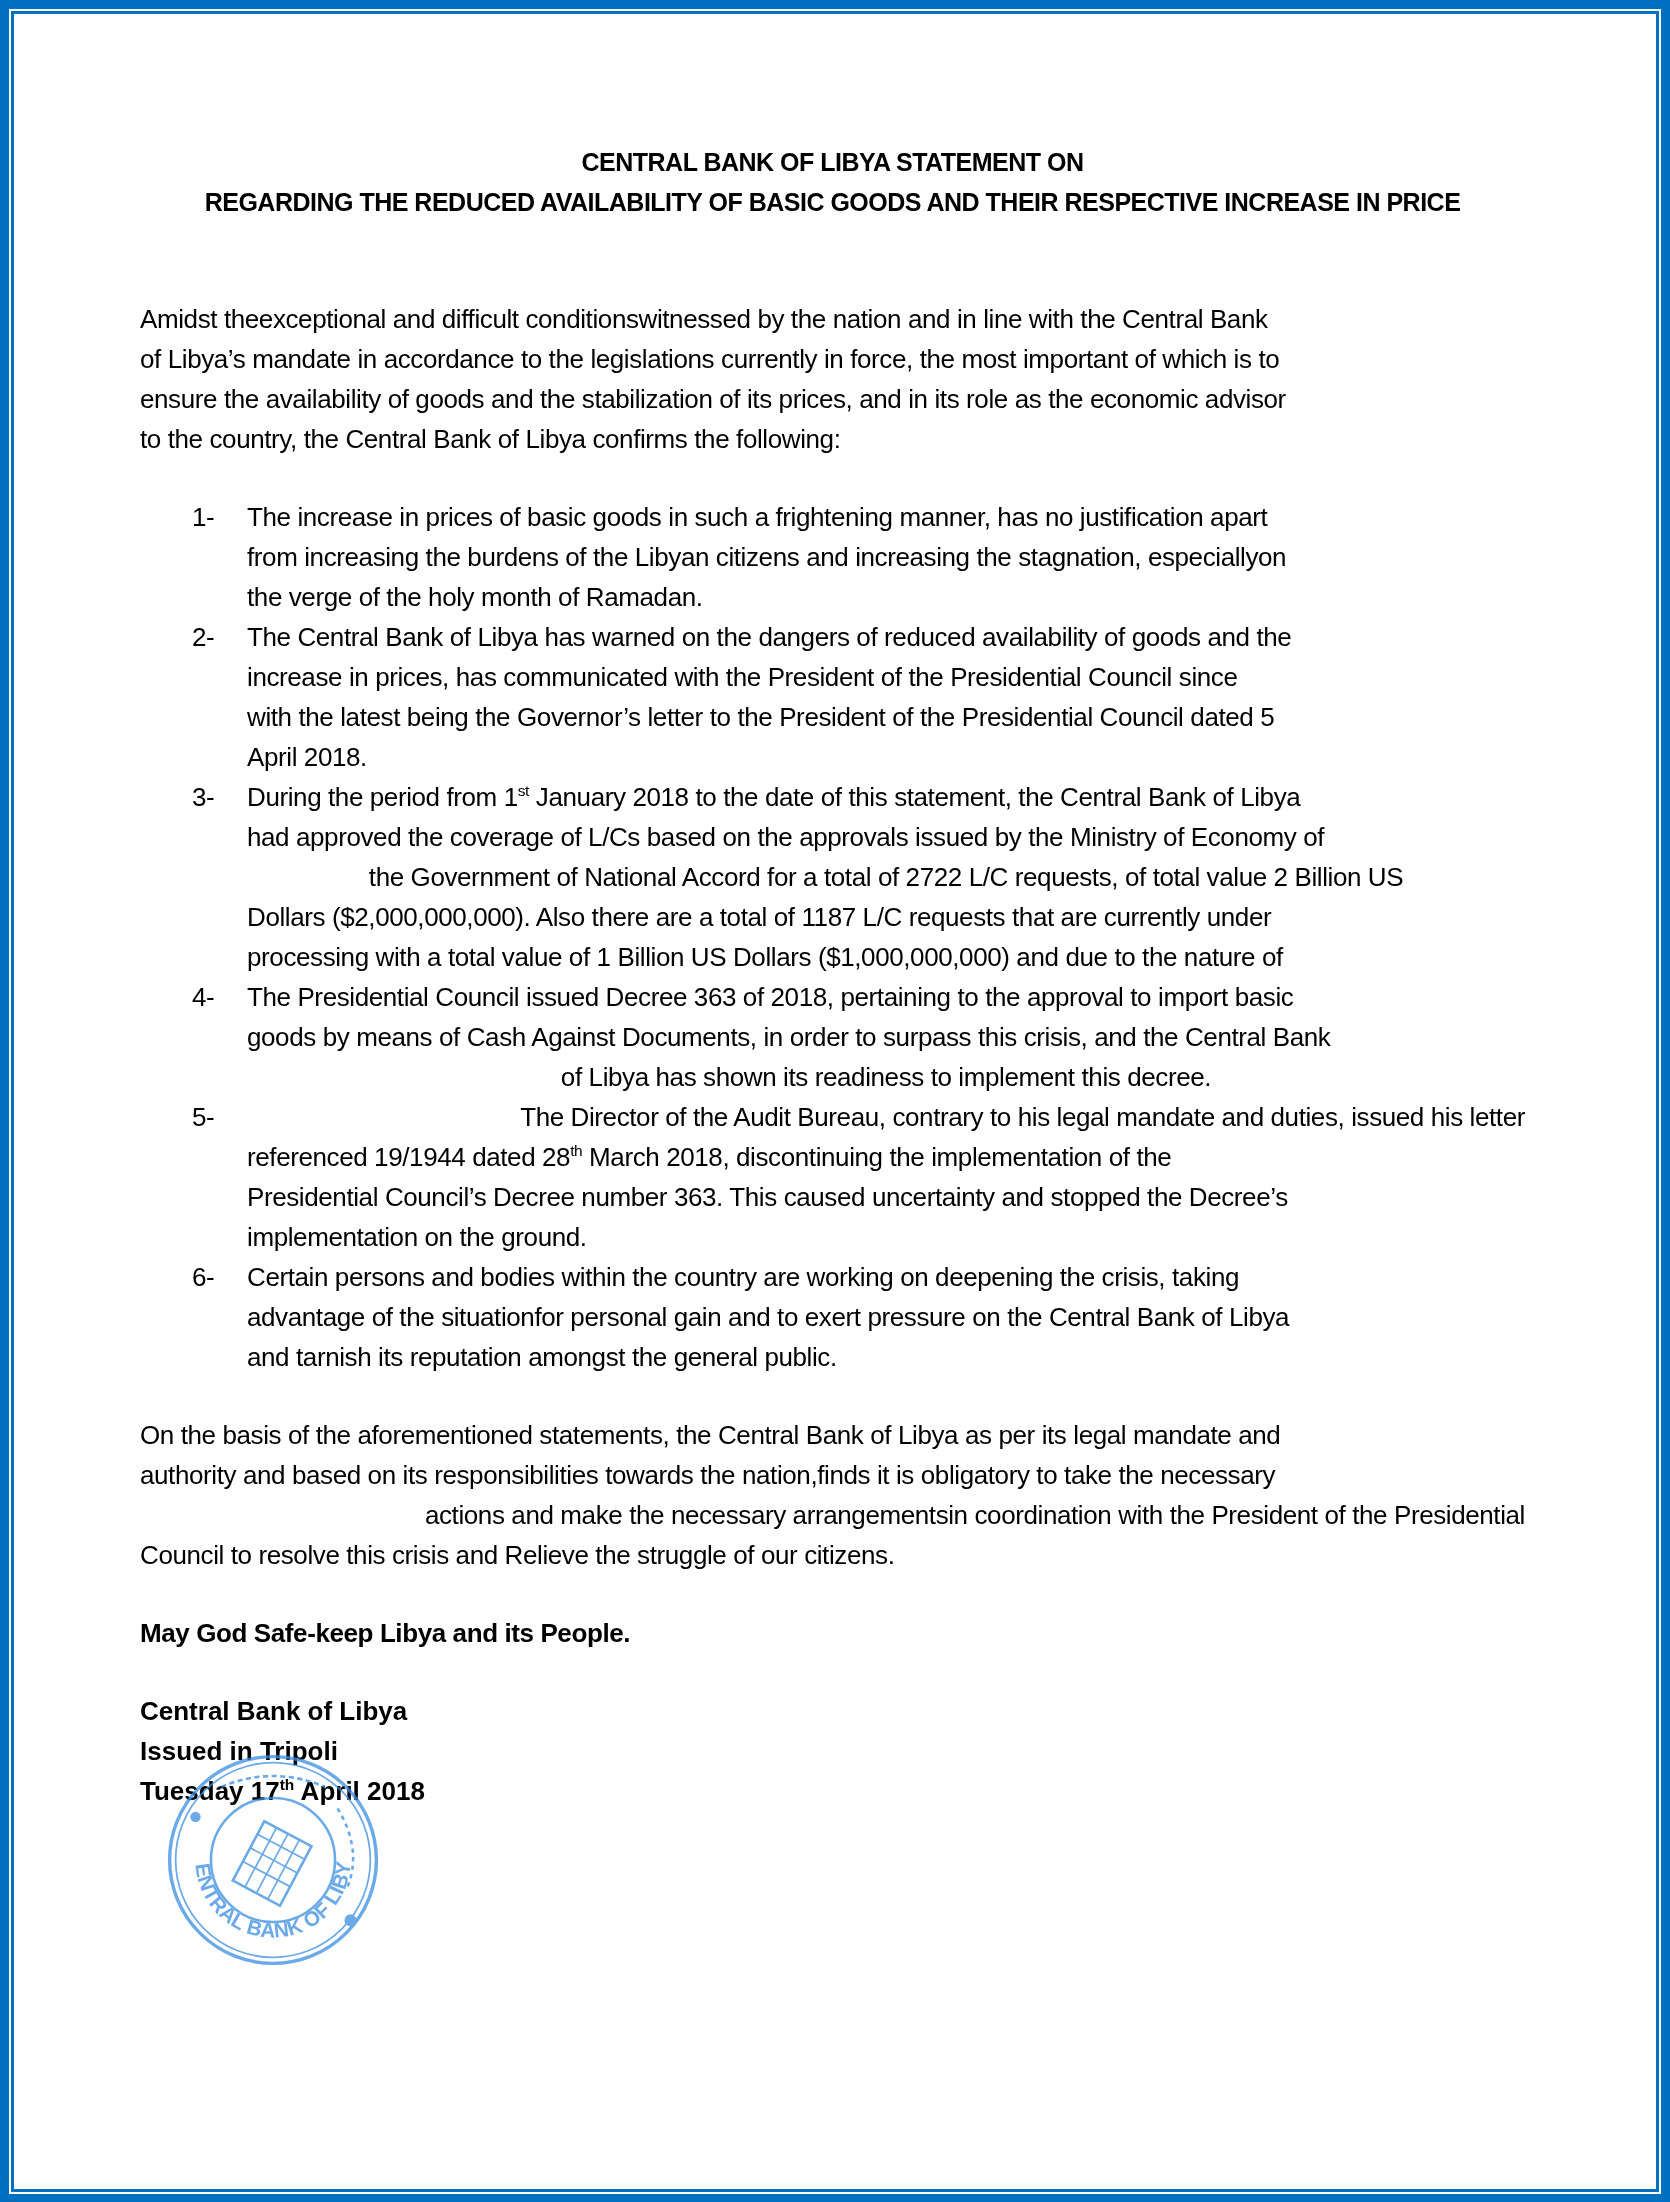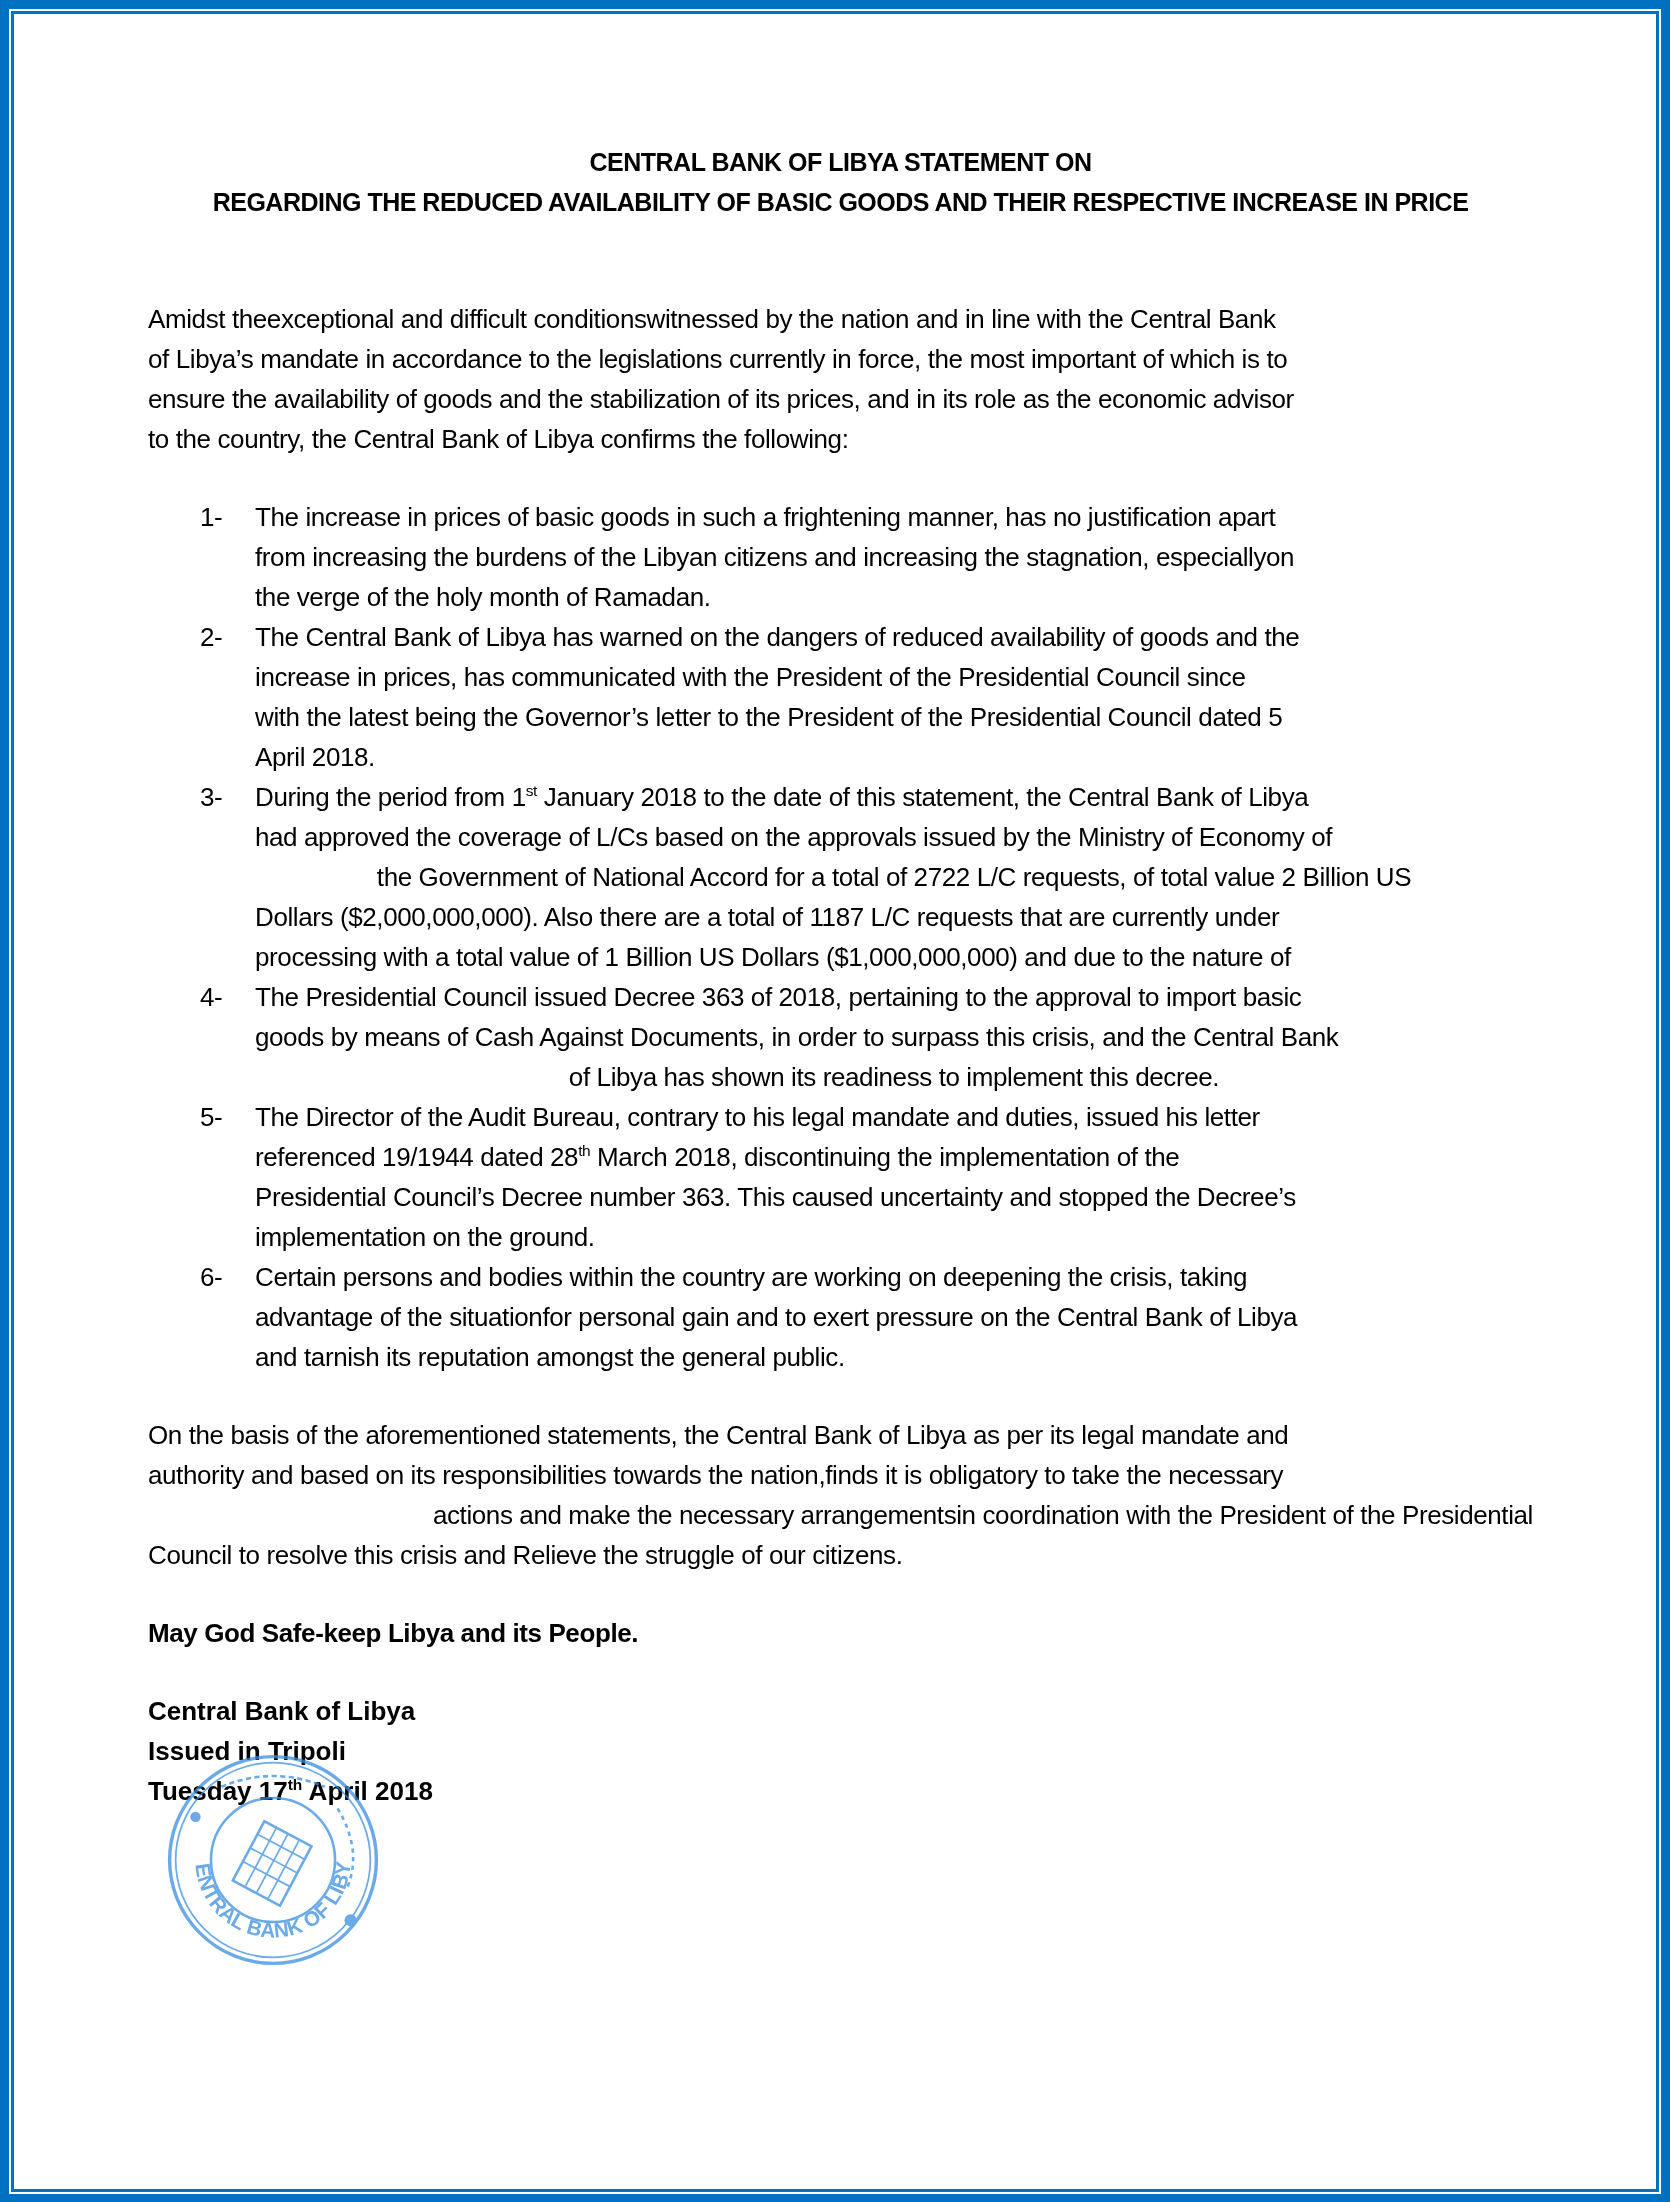--- a/index.html
+++ b/index.html
@@ -15,21 +15,21 @@
     }
     .frame-line {
       position: absolute; left: 11.2px; top: 11.2px; right: 11.2px; bottom: 11.2px;
       background: #0070c0;
     }
     .page {
       position: absolute; left: 13.8px; top: 13.8px; right: 13.8px; bottom: 13.8px;
       background: #ffffff;
     }
     .content {
-      position: absolute; left: 148px; top: 142px; width: 1385px;
+      position: absolute; left: 140px; top: 142px; width: 1385px;
     }
     .title {
       text-align: center; font-weight: bold; font-size: 25px; line-height: 40px;
       letter-spacing: -0.5px;
     }
     .para {
       font-size: 26px; line-height: 40px; letter-spacing: -0.4px;
       white-space: nowrap;
     }
     .line { display: block; height: 40px; }
@@ -89,21 +89,21 @@
       <span class="line" style="display: block; white-space: nowrap;">processing with a total value of 1 Billion US Dollars ($1,000,000,000) and due to the nature of</span>
     </div>
     <div class="para item">
       <span class="item-num">4-</span>
       <span class="line" style="display: block; white-space: nowrap;">The Presidential Council issued Decree 363 of 2018, pertaining to the approval to import basic</span>
       <span class="line" style="display: block; white-space: nowrap;">goods by means of Cash Against Documents, in order to surpass this crisis, and the Central Bank</span>
       <span class="line" style="display: block; white-space: nowrap; text-align: center;">of Libya has shown its readiness to implement this decree.</span>
     </div>
     <div class="para item">
       <span class="item-num">5-</span>
-      <span class="line" style="display: block; white-space: nowrap;">The Director of the Audit Bureau, contrary to his legal mandate and duties, issued his letter</span>
+      <span class="line" style="display: block; white-space: nowrap; text-align: right;">The Director of the Audit Bureau, contrary to his legal mandate and duties, issued his letter</span>
       <span class="line" style="display: block; white-space: nowrap;"><span>referenced 19/1944 dated 28</span><sup>th</sup><span> March 2018, discontinuing the implementation of the</span></span>
       <span class="line" style="display: block; white-space: nowrap;">Presidential Council’s Decree number 363. This caused uncertainty and stopped the Decree’s</span>
       <span class="line" style="display: block; white-space: nowrap;">implementation on the ground.</span>
     </div>
     <div class="para item">
       <span class="item-num">6-</span>
       <span class="line" style="display: block; white-space: nowrap;">Certain persons and bodies within the country are working on deepening the crisis, taking</span>
       <span class="line" style="display: block; white-space: nowrap;">advantage of the situationfor personal gain and to exert pressure on the Central Bank of Libya</span>
       <span class="line" style="display: block; white-space: nowrap;">and tarnish its reputation amongst the general public.</span>
     </div>

